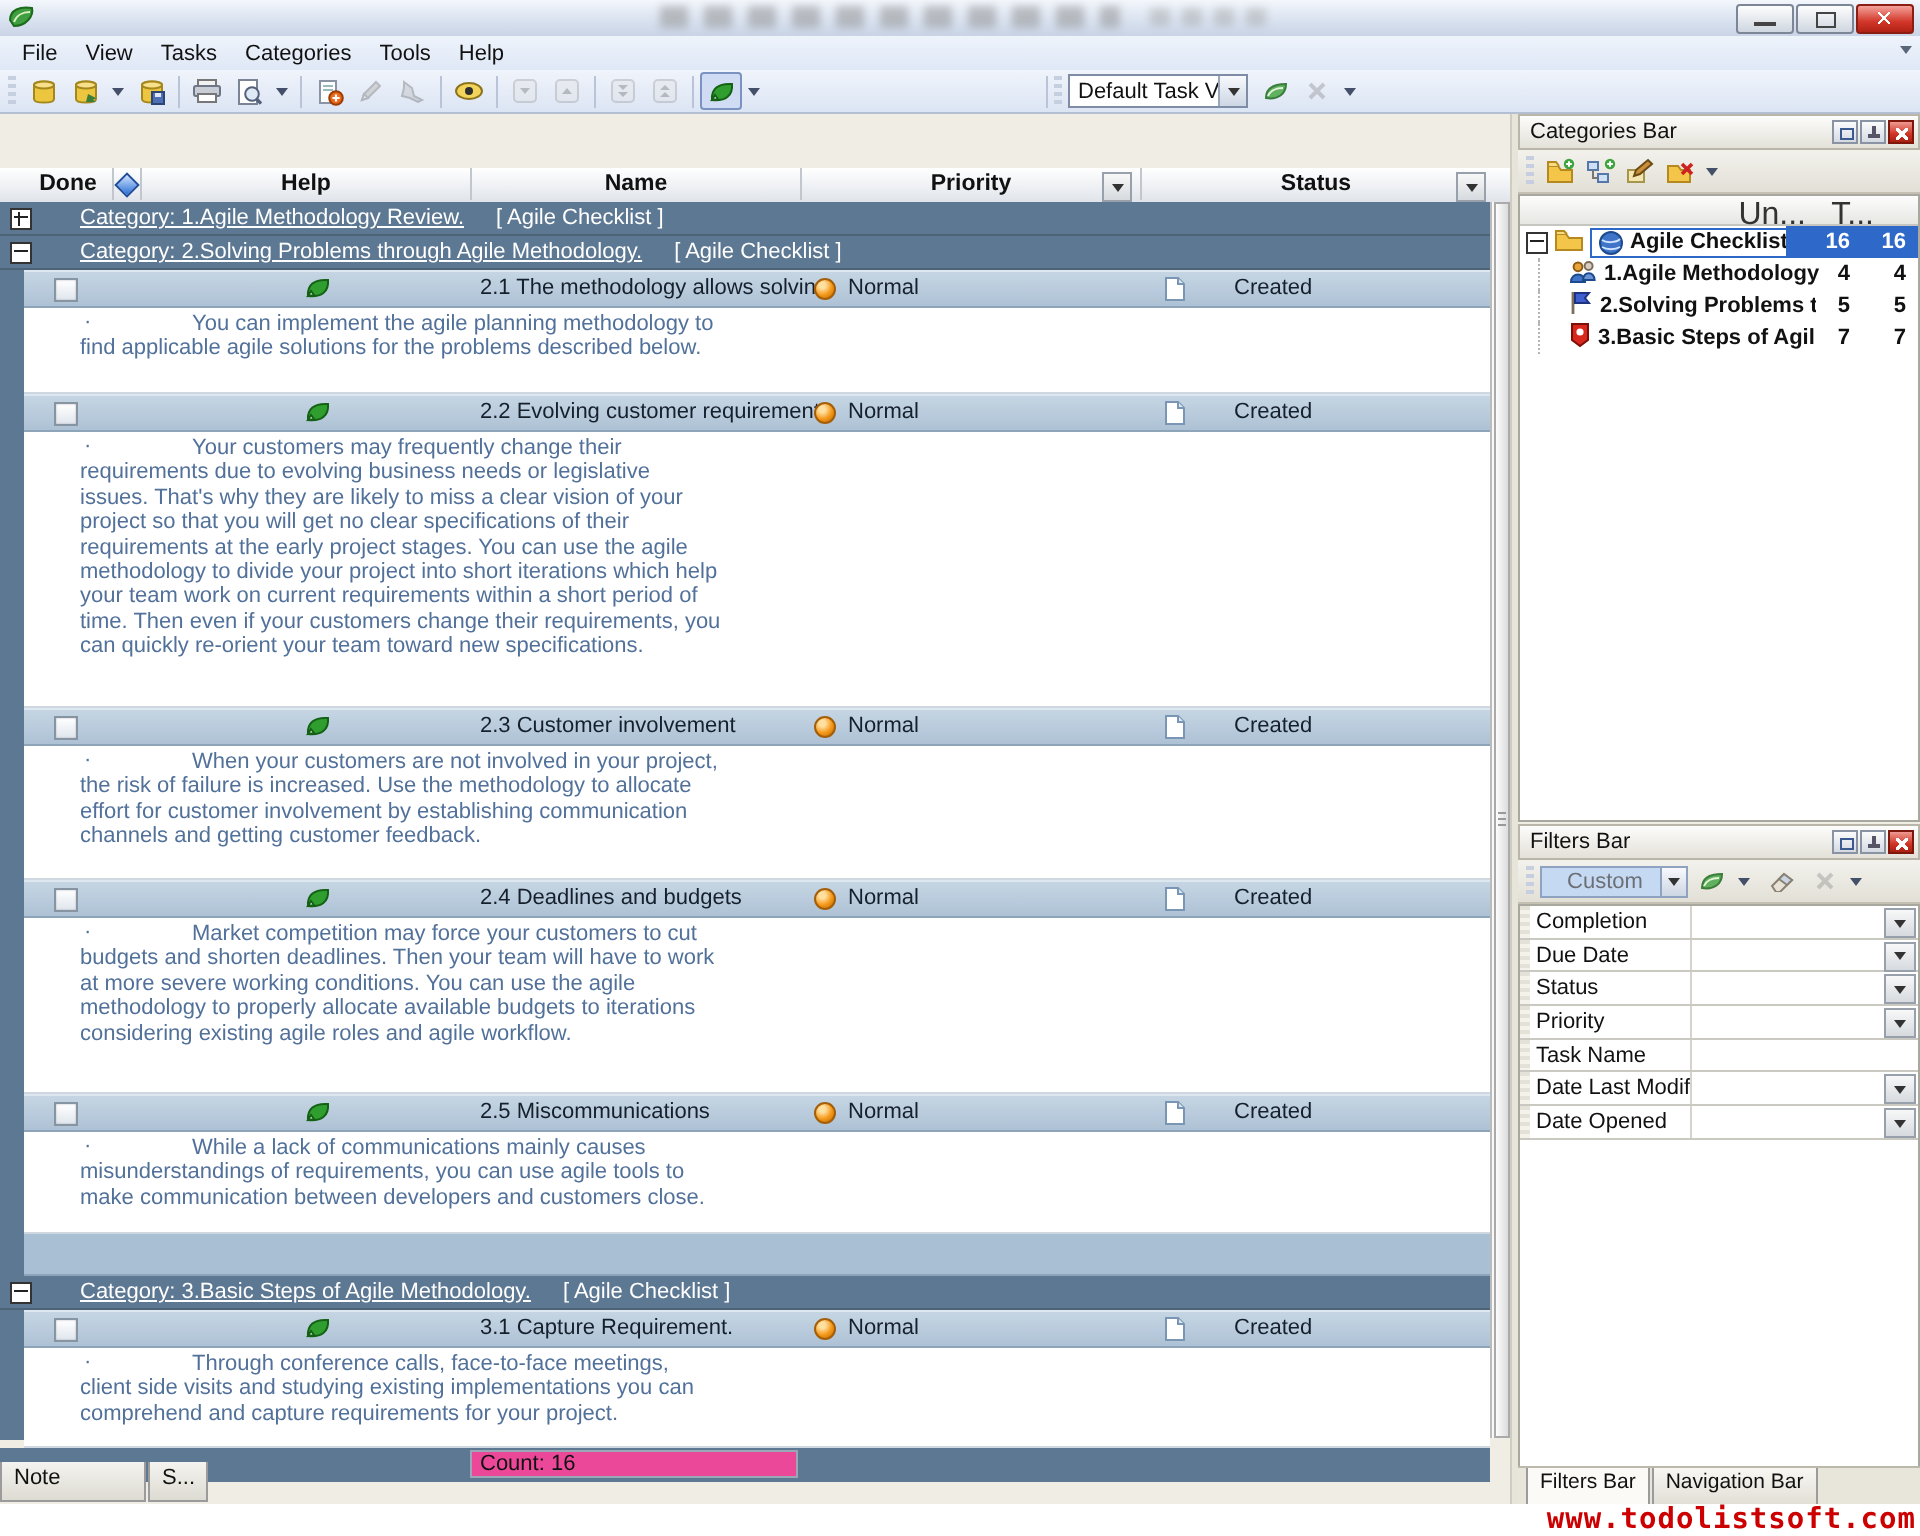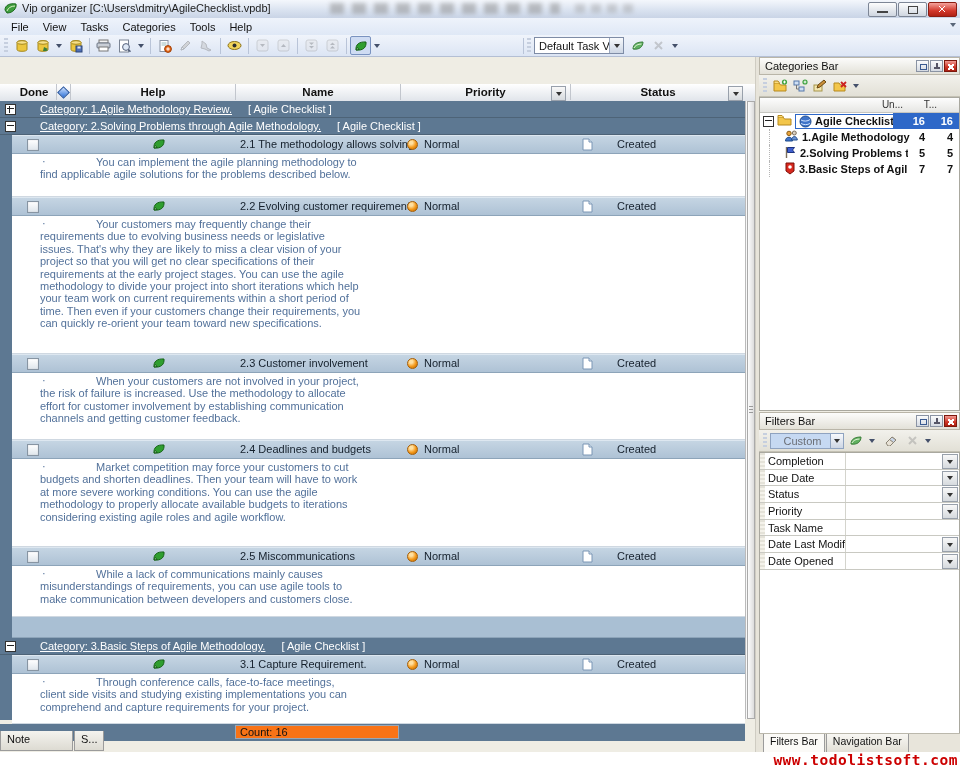--- a/index.html
+++ b/index.html
@@ -78,21 +78,21 @@
     background:radial-gradient(circle at 35% 30%,#ffe0a0 0 18%,#f59a1c 55%,#c06a00 95%);border:1px solid #a55e08;box-sizing:border-box;}
   .ptext{position:absolute;left:412px;top:2px;color:#15202c;}
   .stat-ico{position:absolute;left:570px;top:2px;}
   .stext{position:absolute;left:595px;top:2px;color:#15202c;margin-left:10px;}
   .desc-row{position:relative;margin-left:12px;background:#fff;overflow:hidden;border-bottom:1px solid #cfd8e1;}
   .desc-row p{position:relative;margin:2px 0 0 28px;width:322px;font-size:11px;line-height:12.4px;
     color:#52719a;text-indent:56px;}
   .desc-row .bullet{position:absolute;left:2px;top:-1px;text-indent:0;color:#52719a;}
   .spacer-row{height:20px;margin-left:12px;background:#a9bfd3;border-bottom:1px solid #8da4b9;}
   .grid-footer{position:relative;height:17px;background:#5d7892;}
-  .count-box{position:absolute;left:235px;top:1px;width:164px;height:14px;background:#f97316;
+  .count-box{position:absolute;left:235px;top:1px;width:164px;height:14px;background:#ec4899;
     border:1px solid #9aa7b5;display:flex;align-items:center;padding-left:4px;box-sizing:border-box;color:#111;}
   .vscroll{position:absolute;left:745px;top:101px;width:10px;height:618px;
     background:linear-gradient(90deg,#fafafa,#d9d9d9);border-left:1px solid #bbb;box-sizing:border-box;}
   .vthumb{position:absolute;left:1px;top:0;width:8px;height:100%;background:linear-gradient(90deg,#fdfdfd,#dcdcdc);
     border:1px solid #aaa;box-sizing:border-box;}
   .vthumb::after{content:"";position:absolute;left:1px;top:calc(50% - 4px);width:4px;height:8px;
     background:repeating-linear-gradient(#999 0 1px,transparent 1px 3px);}
   
   .ltabs{position:absolute;left:0;top:731px;display:flex;}
   .ltab{height:20px;border:1px solid #9b9b9b;border-top:none;background:linear-gradient(#f4f3ef,#dddbd2);
@@ -112,21 +112,21 @@
   .pbtn.pin::after{content:"";position:absolute;left:5px;top:2px;width:2px;height:5px;background:#556;}
   .pbtn.pin::before{content:"";position:absolute;left:3px;bottom:2px;width:6px;height:2px;background:#556;}
   .pbtn.close::after{content:"";position:absolute;left:3px;top:3px;width:6px;height:6px;
     background:linear-gradient(45deg,transparent 40%,#fff 40% 60%,transparent 60%),
                linear-gradient(-45deg,transparent 40%,#fff 40% 60%,transparent 60%);}
   .ptools{height:21px;background:linear-gradient(#f2f1ec,#e2e0d6);border-bottom:1px solid #c4c1b4;
     display:flex;align-items:center;padding-left:4px;}
   .ptools .tbtn{width:20px;height:18px;}
   .pcontent{background:#fff;border:1px solid #a9a89f;box-sizing:border-box;position:relative;}
   .tree-colhead{height:14px;background:linear-gradient(#fdfdfd,#e6e6e3);border-bottom:1px solid #c6c6c0;position:relative;
-    font-size:10px;color:#333;}
+    font-size:16px;color:#333;}
   .tree-colhead .c1{position:absolute;right:56px;top:1px;}
   .tree-colhead .c2{position:absolute;right:22px;top:1px;}
   .tree-row{position:relative;height:16px;display:flex;align-items:center;font-weight:bold;}
   .tree-row .cnt1{position:absolute;right:34px;top:2px;width:28px;text-align:right;}
   .tree-row .cnt2{position:absolute;right:6px;top:2px;width:24px;text-align:right;}
   .tree-row.sel .counts-bg{position:absolute;right:0;top:0;width:66px;height:100%;background:#2e68c8;}
   .tree-row.sel .cnt1,.tree-row.sel .cnt2{color:#fff;z-index:1;}
   .tree-label-sel{background:#fff;border:1px solid #2e68c8;padding:0 3px;margin-left:3px;}
   .tree-ind{width:14px;flex:none;border-left:1px dotted #b5b5b5;height:100%;margin-left:9px;}
   .frow{position:relative;height:15.7px;border-bottom:1px solid #c9c9c2;display:flex;align-items:center;}
@@ -152,21 +152,20 @@
 
 <div class="screen">
 
   <div class="titlebar">
     <span class="app-ico">
       <svg width="14" height="13" viewBox="0 0 14 13">
           <path d="M1 8 C1 3 6 1 12 2 C13 6 9 11 3 11 Z" fill="#3f9e3f" stroke="#1c6a1c"></path>
           <path d="M3 9 C4 6 7 4 11 4" stroke="#d9f0c0" fill="none"></path>
         </svg>
     </span>
-    <span class="ttl">Vip organizer [C:\Users\dmitry\AgileChecklist.vpdb]</span>
     <span class="smudge"></span>
     <span class="smudge2"></span>
     <span class="winbtns">
       <span class="wbtn min"></span>
       <span class="wbtn max"></span>
       <span class="wbtn close"></span>
     </span>
   </div>
 
   <div class="menubar">

